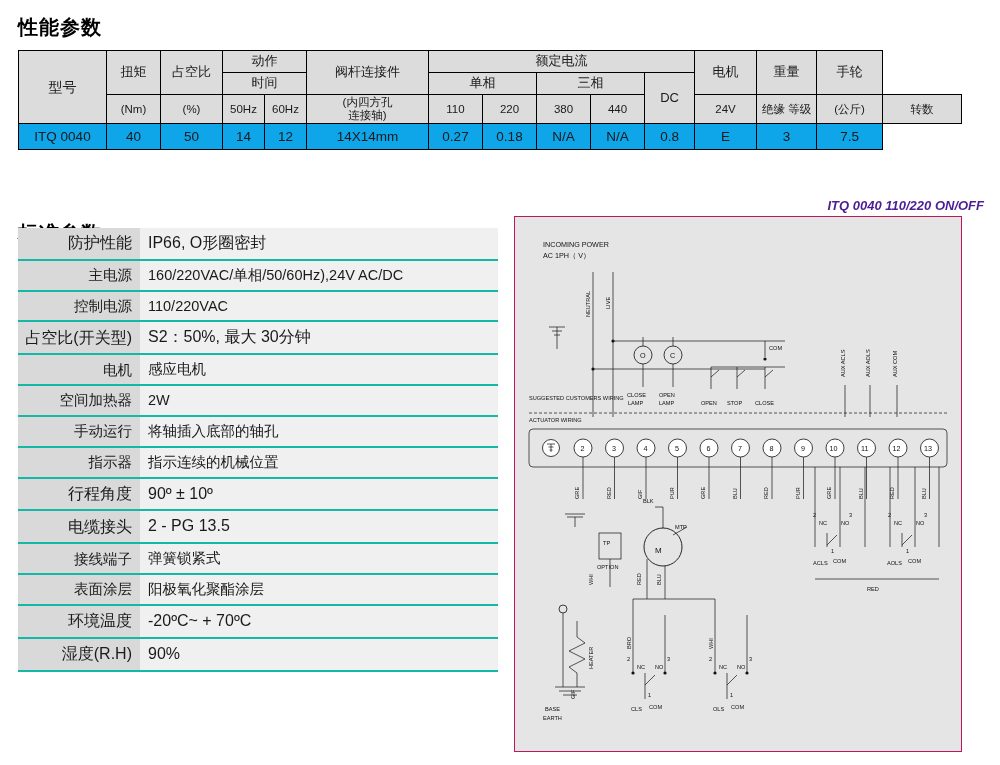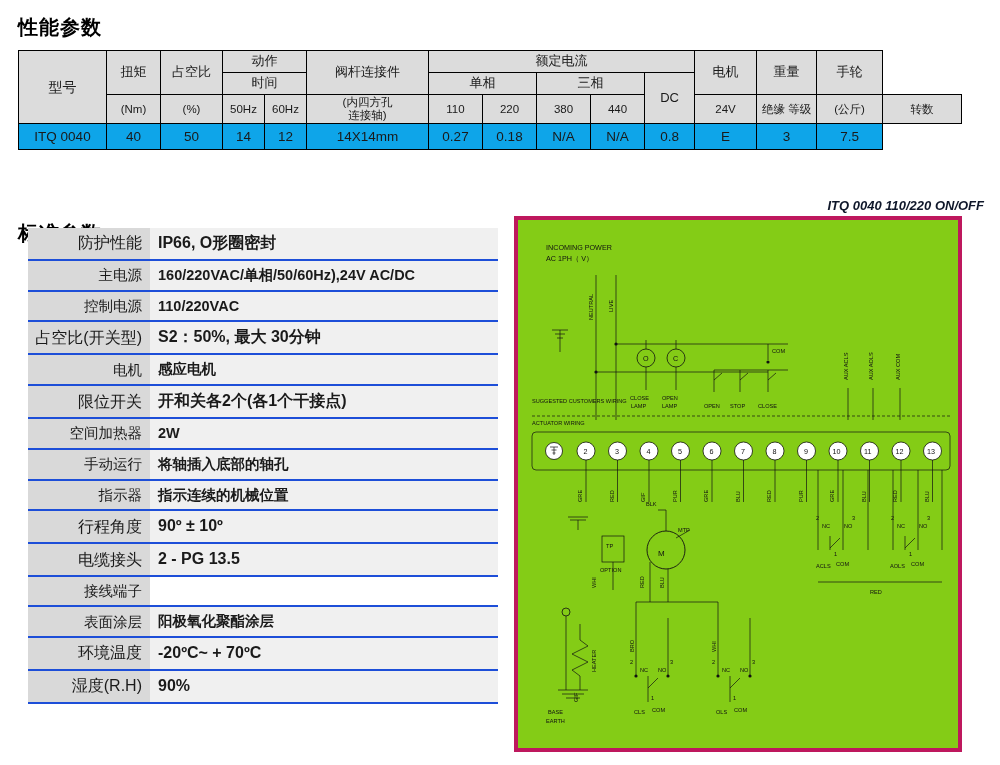--- a/index.html
+++ b/index.html
@@ -19,21 +19,21 @@
     font-weight: bold;
     color: #000;
     letter-spacing: 1px;
   }
   #perf-title { position: absolute; left: 18px; top: 14px; }
   #std-title  { position: absolute; left: 18px; top: 184px; margin-top: 36px; }
 
   #model-code {
     position: absolute; right: 16px; top: 198px;
     font-size: 13px; font-weight: bold; font-style: italic;
-    color: #0f172a;
+    color: #4c1d95;
   }
 
   
   #perf-table-wrap {
     position: absolute; left: 18px; top: 50px;
     width: 944px;
   }
   table.perf {
     border-collapse: collapse;
     width: 944px;
@@ -61,22 +61,21 @@
   .hcell-small { font-size: 11.5px; }
 
   
   #std-list {
     position: absolute; left: 18px; top: 228px;
     width: 480px;
   }
   .std-row {
     display: flex;
     align-items: stretch;
-    border-bottom: 2px solid #1d4ed8;
-    margin-left: 10px;
+    border-bottom: 2px solid #14b8a6;
   }
   .std-label {
     width: 122px;
     min-width: 122px;
     background: #d9d9d9;
     text-align: right;
     padding: 5px 8px 5px 4px;
     font-size: 14.5px;
     line-height: 1.25;
     display: flex;
@@ -84,32 +83,31 @@
     justify-content: flex-end;
   }
   .std-value {
     flex: 1;
     background: #f0f0f0;
     padding: 5px 6px 5px 8px;
     font-size: 14.5px;
     line-height: 1.3;
     display: flex;
     align-items: center;
-    font-weight: bold;
   }
   .std-value.two-line { line-height: 1.25; display: block; padding-top: 4px; }
   .std-row.big .std-label, .std-row.big .std-value { font-size: 16px; }
 
   
   #diagram {
     position: absolute;
     left: 514px; top: 216px;
     width: 448px; height: 536px;
-    border: 4px solid #be185d;
-    background: #84cc16;
+    border: 1px solid #be185d;
+    background: #e5e5e5;
     overflow: hidden;
   }
   #diagram svg { display: block; }
   .dtxt6 { font-family: "Liberation Sans", sans-serif; font-size: 5.6px; fill: #111; }
   .dtxt7 { font-family: "Liberation Sans", sans-serif; font-size: 7.2px; fill: #111; }
   .dtxt8 { font-family: "Liberation Sans", sans-serif; font-size: 8px; fill: #111; }
   .ln { stroke: #111; stroke-width: 0.7; fill: none; }
   .lnd { stroke: #111; stroke-width: 0.7; fill: none; stroke-dasharray: 3 2; }
   .term { fill: #fff; stroke: #111; stroke-width: 0.8; }
 </style>
@@ -216,24 +214,20 @@
         <div class="std-value">110/220VAC</div>
       </div>
       <div class="std-row big">
         <div class="std-label">占空比(开关型)</div>
         <div class="std-value">S2：50%, 最大 30分钟</div>
       </div>
       <div class="std-row">
         <div class="std-label">电机</div>
         <div class="std-value">感应电机</div>
       </div>
-      <div class="std-row big">
-        <div class="std-label">限位开关</div>
-        <div class="std-value">开和关各2个(各1个干接点)</div>
-      </div>
       <div class="std-row">
         <div class="std-label">空间加热器</div>
         <div class="std-value">2W</div>
       </div>
       <div class="std-row">
         <div class="std-label">手动运行</div>
         <div class="std-value">将轴插入底部的轴孔</div>
       </div>
       <div class="std-row">
         <div class="std-label">指示器</div>
@@ -242,20 +236,21 @@
       <div class="std-row big">
         <div class="std-label">行程角度</div>
         <div class="std-value">90º ± 10º</div>
       </div>
       <div class="std-row big">
         <div class="std-label">电缆接头</div>
         <div class="std-value">2 - PG 13.5</div>
       </div>
       <div class="std-row">
         <div class="std-label">接线端子</div>
+        <div class="std-value">弹簧锁紧式</div>
       </div>
       <div class="std-row">
         <div class="std-label">表面涂层</div>
         <div class="std-value">阳极氧化聚酯涂层</div>
       </div>
       <div class="std-row big">
         <div class="std-label">环境温度</div>
         <div class="std-value">-20ºC~ + 70ºC</div>
       </div>
       <div class="std-row big">

